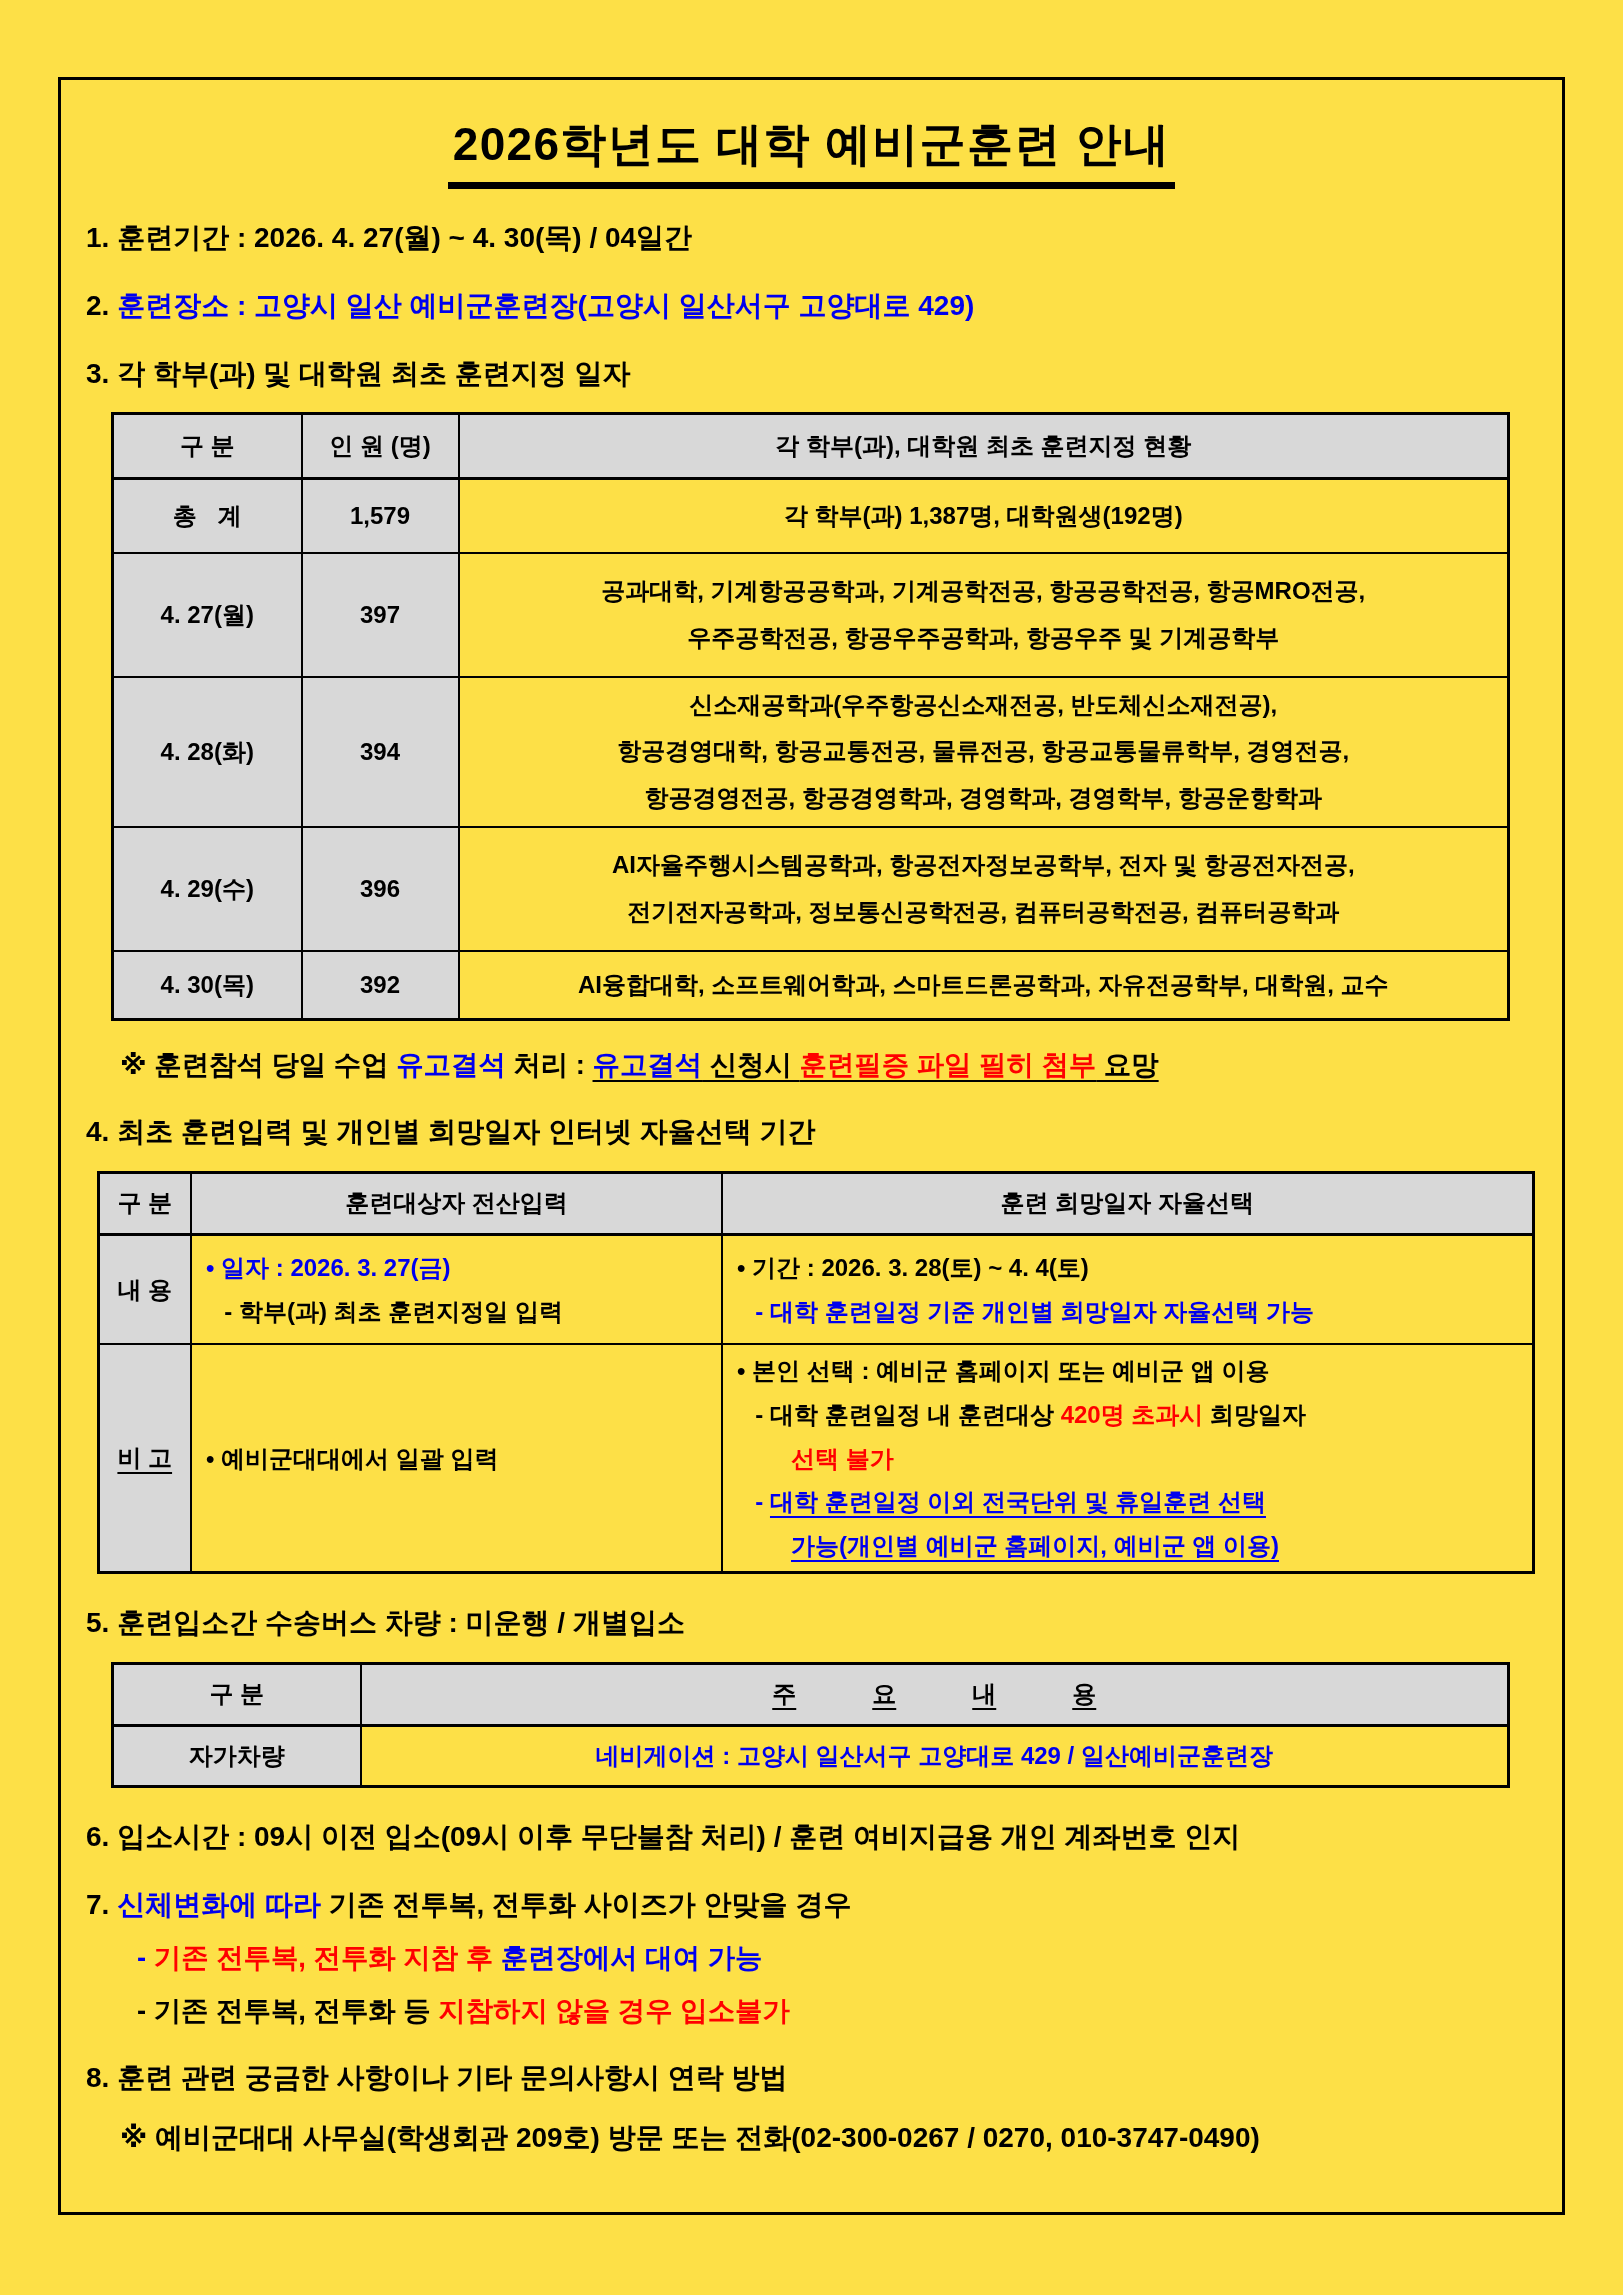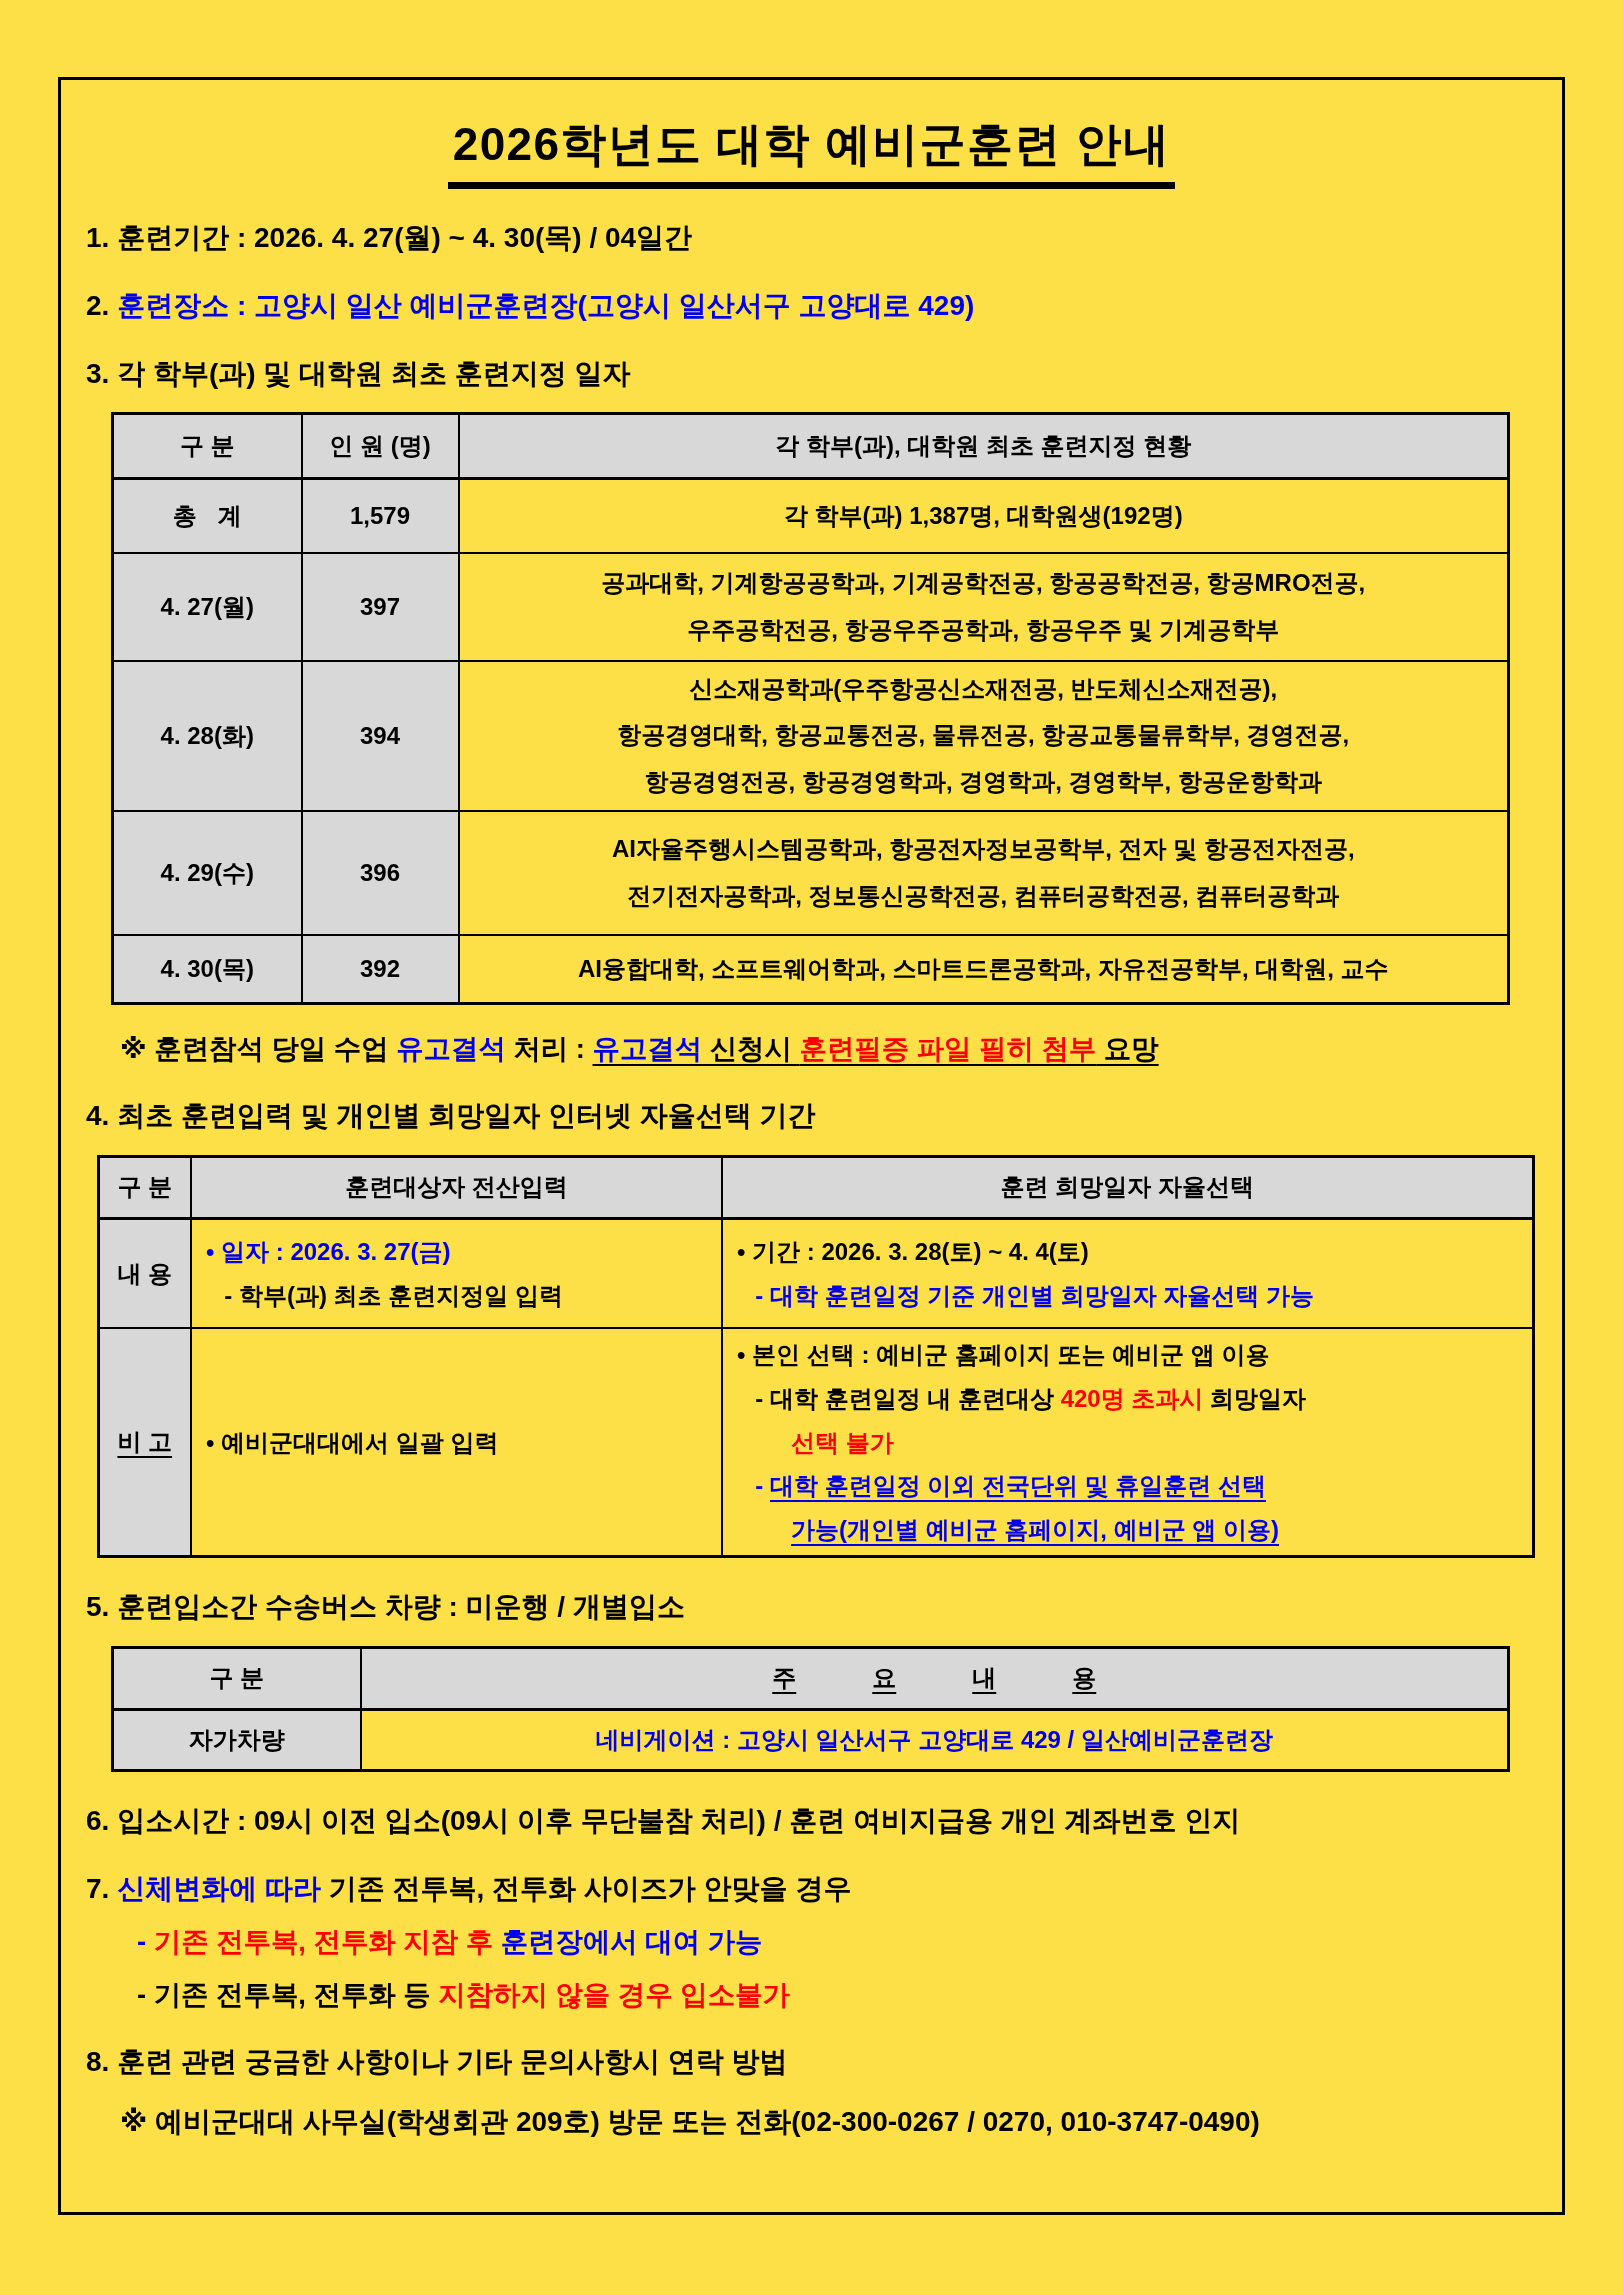--- a/index.html
+++ b/index.html
@@ -50,21 +50,21 @@
     box-sizing:border-box;
   }
   table.t tr.hrow th { background:var(--gray,#d8d8d8); font-weight:bold; border-bottom:3.3px solid #000; }
   td.gray, th.gray { background:var(--gray,#d8d8d8); }
 
   
   .t1 { width:1399px; margin:19.6px 0 0 25px; }
   .t1 .col1 { width:189px; } .t1 .col2 { width:157px; }
   .t1 tr.hrow { height:65px; }
   .t1 tr.r-total { height:74px; }
-  .t1 tr.r-mon { height:108px;margin-left:48px; }
+  .t1 tr.r-mon { height:124px;margin-left:48px; }
   .t1 tr.r-tue { height:150px; }
   .t1 tr.r-wed { height:124px; }
   .t1 tr.r-thu { height:69px; }
   .t1 td div { line-height:1.95; }
 
   
   .t2 { width:1438px; margin:19.6px 0 0 10.5px; }
   .t2 .col1 { width:93px; } .t2 .col2 { width:531px; }
   .t2 tr.hrow { height:62px; }
   .t2 tr.r-content { height:110px; }

